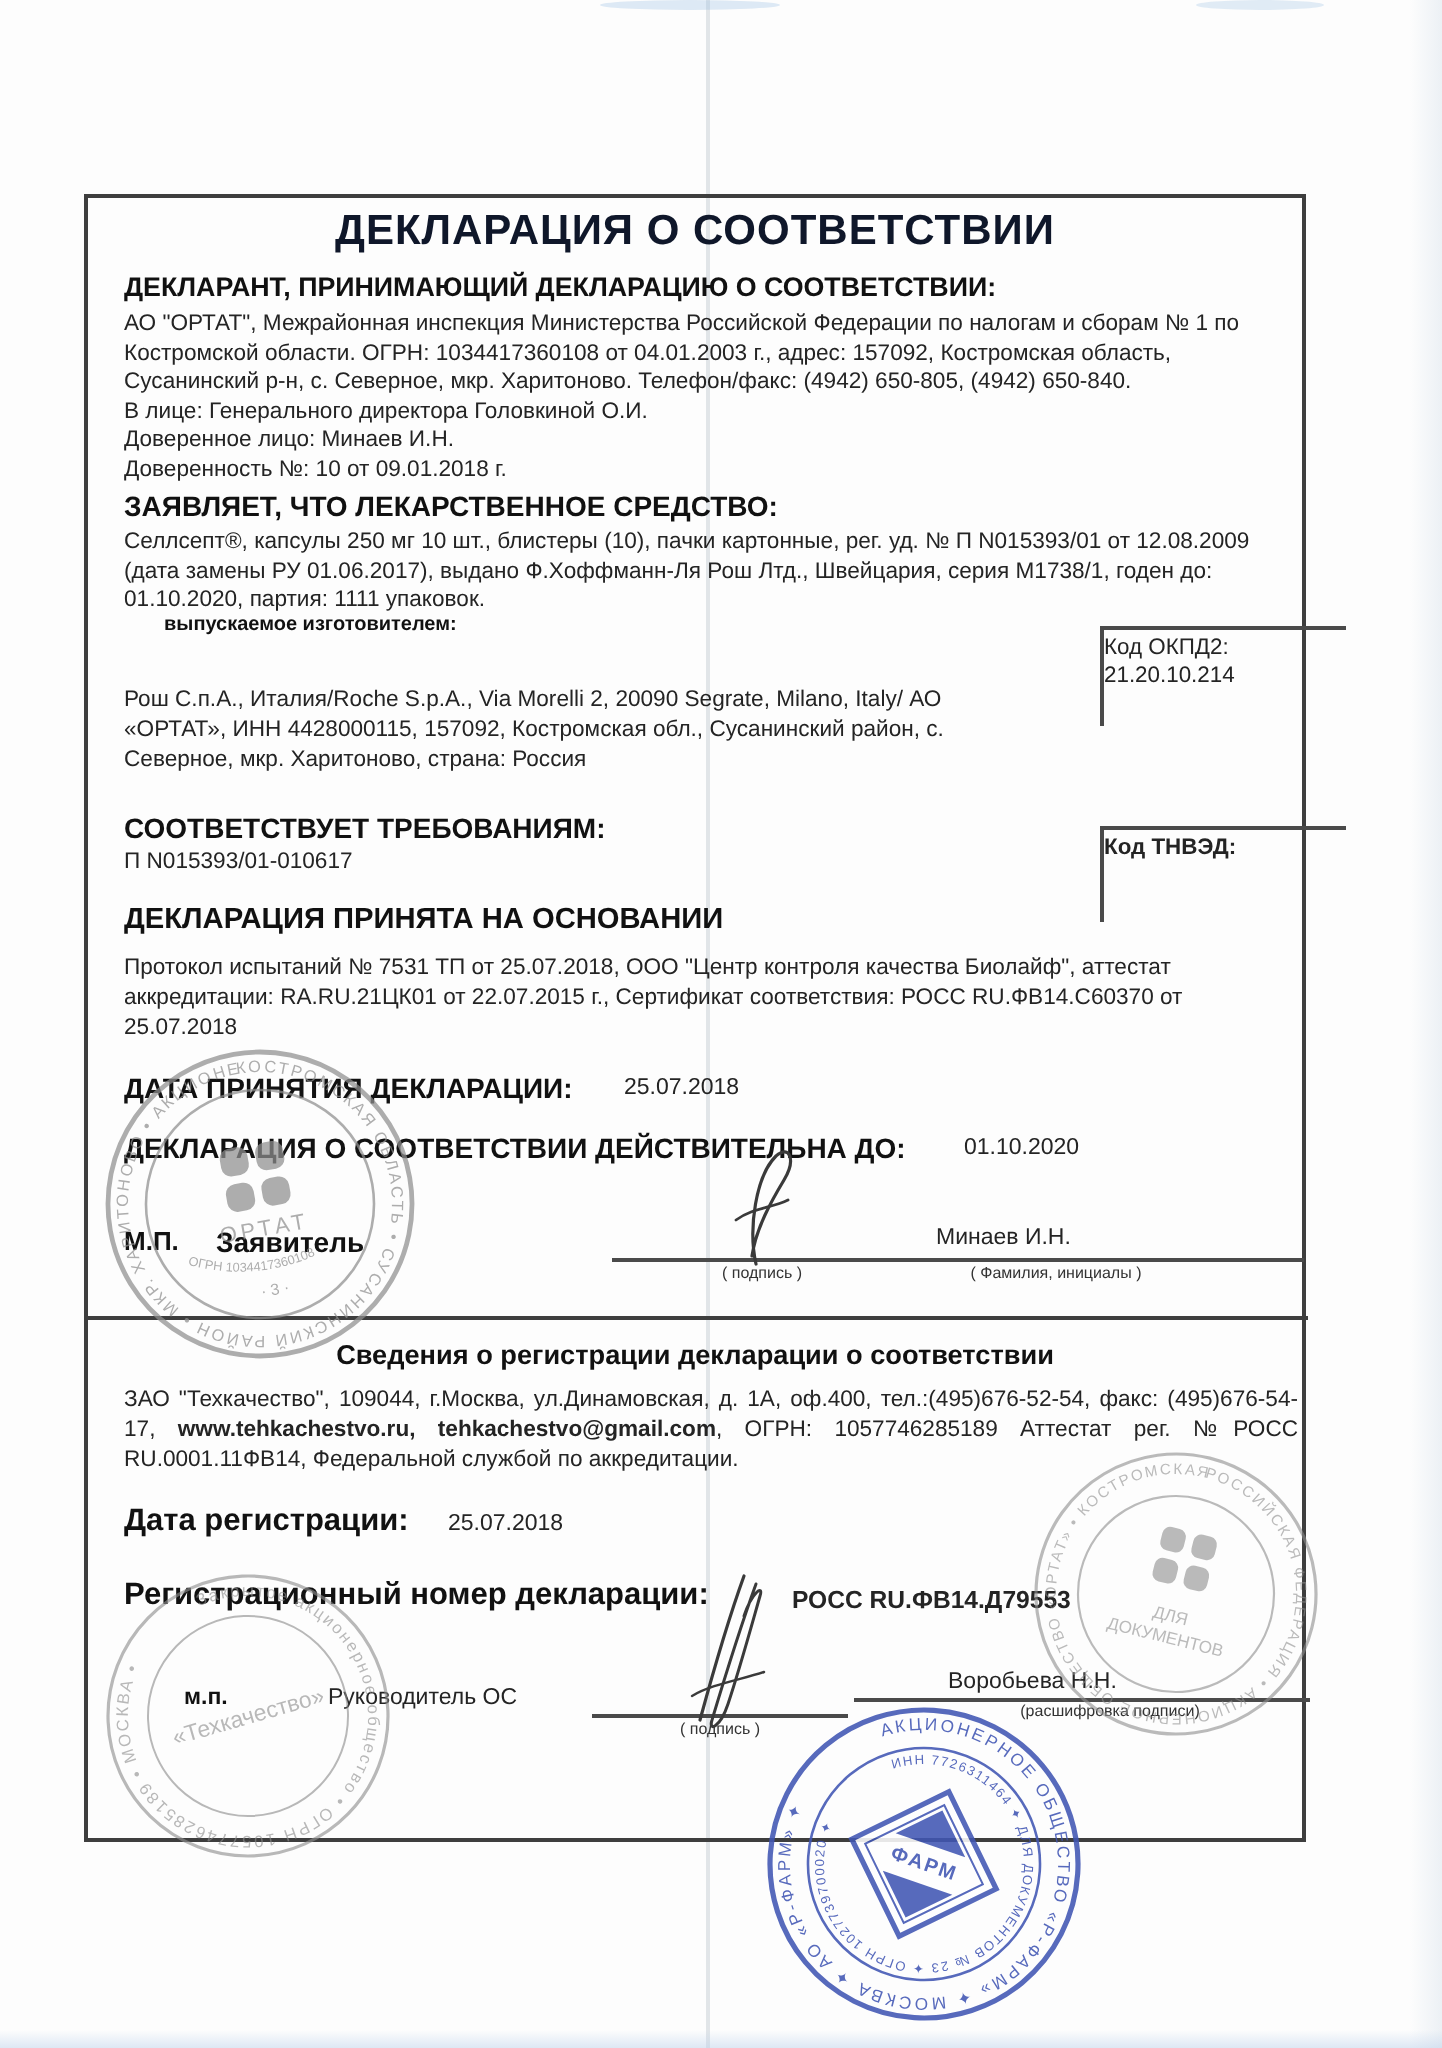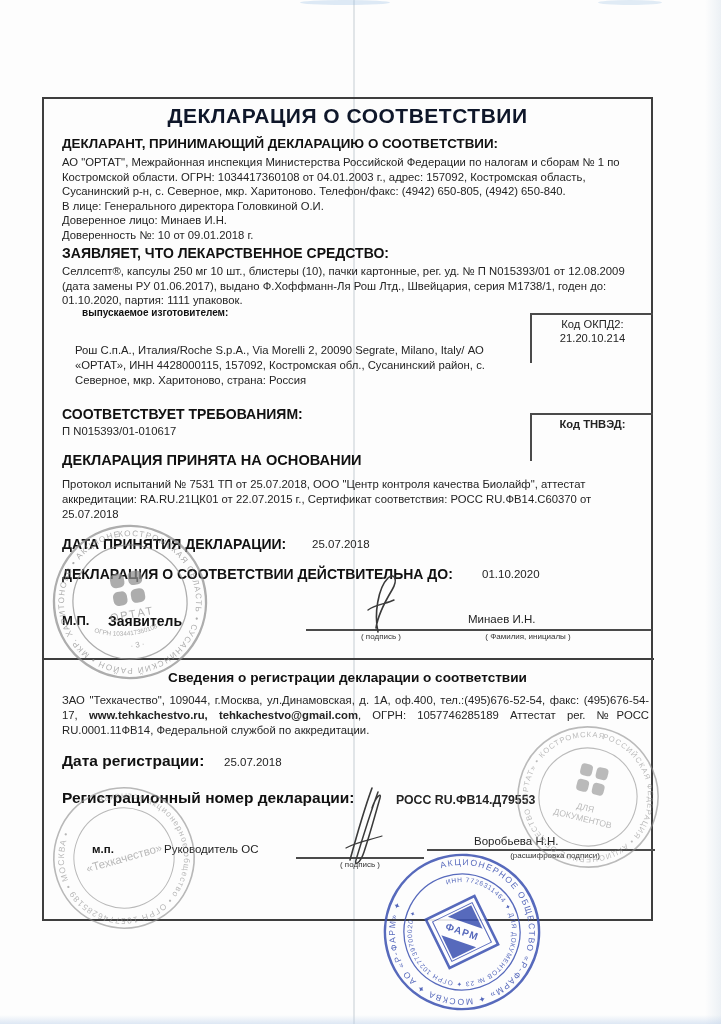--- a/index.html
+++ b/index.html
@@ -27,21 +27,21 @@
   }
   .abs { position:absolute; }
   .doc-title { left:0; top:5px; width:100%; text-align:center;
     font-size:21px; font-weight:700; letter-spacing:.5px; color:#0f172a; }
   .h-sec { font-weight:700; font-size:13.4px; color:#111; white-space:nowrap; }
   .h-sec-lg { font-weight:700; font-size:14.6px; color:#111; white-space:nowrap; }
   .body-txt { font-size:11.3px; line-height:14.6px; color:#242424; }
   .val-txt { font-size:11.5px; color:#242424; white-space:nowrap; }
 
   .code-box { border-top:2px solid #4a4a4a; border-left:2px solid #4a4a4a;
-    text-align:center; padding-top:3px; font-size:11.2px; line-height:13.5px; color:#242424; }
+    text-align:left; padding-top:3px; font-size:11.2px; line-height:13.5px; color:#242424;margin-left:20px; }
 
   .divider { left:-1px; top:559px; width:611px; height:2px; background:#3e3e3e; }
 
   .sig-line { border-bottom:2px solid #4a4a4a; height:0; }
   .sig-caption { font-size:8px; color:#333; text-align:center; }
 
   .stamp { position:absolute; z-index:5; pointer-events:none; }
   .signature { position:absolute; z-index:6; pointer-events:none; }
 </style>
 </head>
@@ -63,21 +63,21 @@
       <div>АО "ОРТАТ", Межрайонная инспекция Министерства Российской Федерации по налогам и сборам № 1 по Костромской области. ОГРН: 1034417360108 от 04.01.2003 г., адрес: 157092, Костромская область, Сусанинский р-н, с. Северное, мкр. Харитоново. Телефон/факс: (4942) 650-805, (4942) 650-840.</div>
       <div>В лице: Генерального директора Головкиной О.И.</div>
       <div>Доверенное лицо: Минаев И.Н.</div>
       <div>Доверенность №: 10 от 09.01.2018 г.</div>
     </div>
 
     <div class="abs h-sec" style="left:18px; top:146px; font-size:14px;">ЗАЯВЛЯЕТ, ЧТО ЛЕКАРСТВЕННОЕ СРЕДСТВО:</div>
     <div class="abs body-txt" style="left:18px; top:165px; width:590px;">Селлсепт®, капсулы 250 мг 10 шт., блистеры (10), пачки картонные, рег. уд. № П N015393/01 от 12.08.2009 (дата замены РУ 01.06.2017), выдано Ф.Хоффманн-Ля Рош Лтд., Швейцария, серия M1738/1, годен до: 01.10.2020, партия: 1111 упаковок.</div>
 
     <div class="abs h-sec" style="left:18px; top:208px; font-size:10px;margin-left:20px;">выпускаемое изготовителем:</div>
-    <div class="abs body-txt" style="left:31px; top:244px; width:462px; line-height:15px;">Рош С.п.А., Италия/Roche S.p.A., Via Morelli 2, 20090 Segrate, Milano, Italy/ АО «ОРТАТ», ИНН 4428000115, 157092, Костромская обл., Сусанинский район, с. Северное, мкр. Харитоново, страна: Россия</div>
+    <div class="abs body-txt" style="left:18px; top:244px; width:462px; line-height:15px;">Рош С.п.А., Италия/Roche S.p.A., Via Morelli 2, 20090 Segrate, Milano, Italy/ АО «ОРТАТ», ИНН 4428000115, 157092, Костромская обл., Сусанинский район, с. Северное, мкр. Харитоново, страна: Россия</div>
 
     <div class="abs code-box" style="left:486px; top:214px; width:123px; height:50px;">
       <div>Код ОКПД2:</div>
       <div>21.20.10.214</div>
     </div>
 
     <div class="abs h-sec" style="left:18px; top:307px; font-size:14px;">СООТВЕТСТВУЕТ ТРЕБОВАНИЯМ:</div>
     <div class="abs body-txt" style="left:18px; top:325px;">П N015393/01-010617</div>
 
     <div class="abs code-box" style="left:486px; top:314px; width:123px; height:48px;font-weight:bold;">

